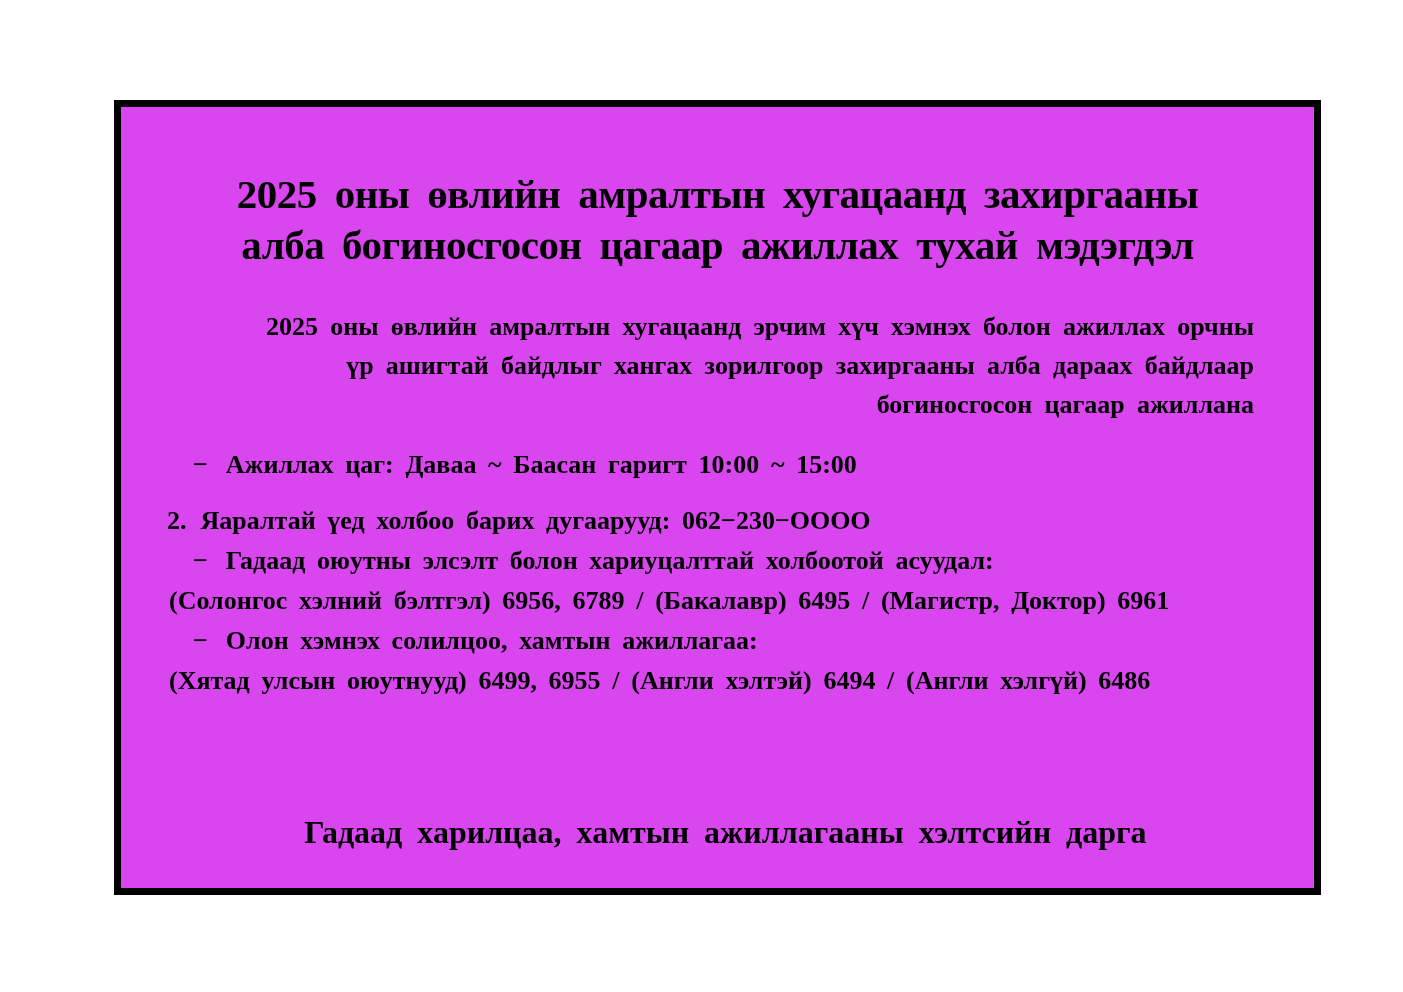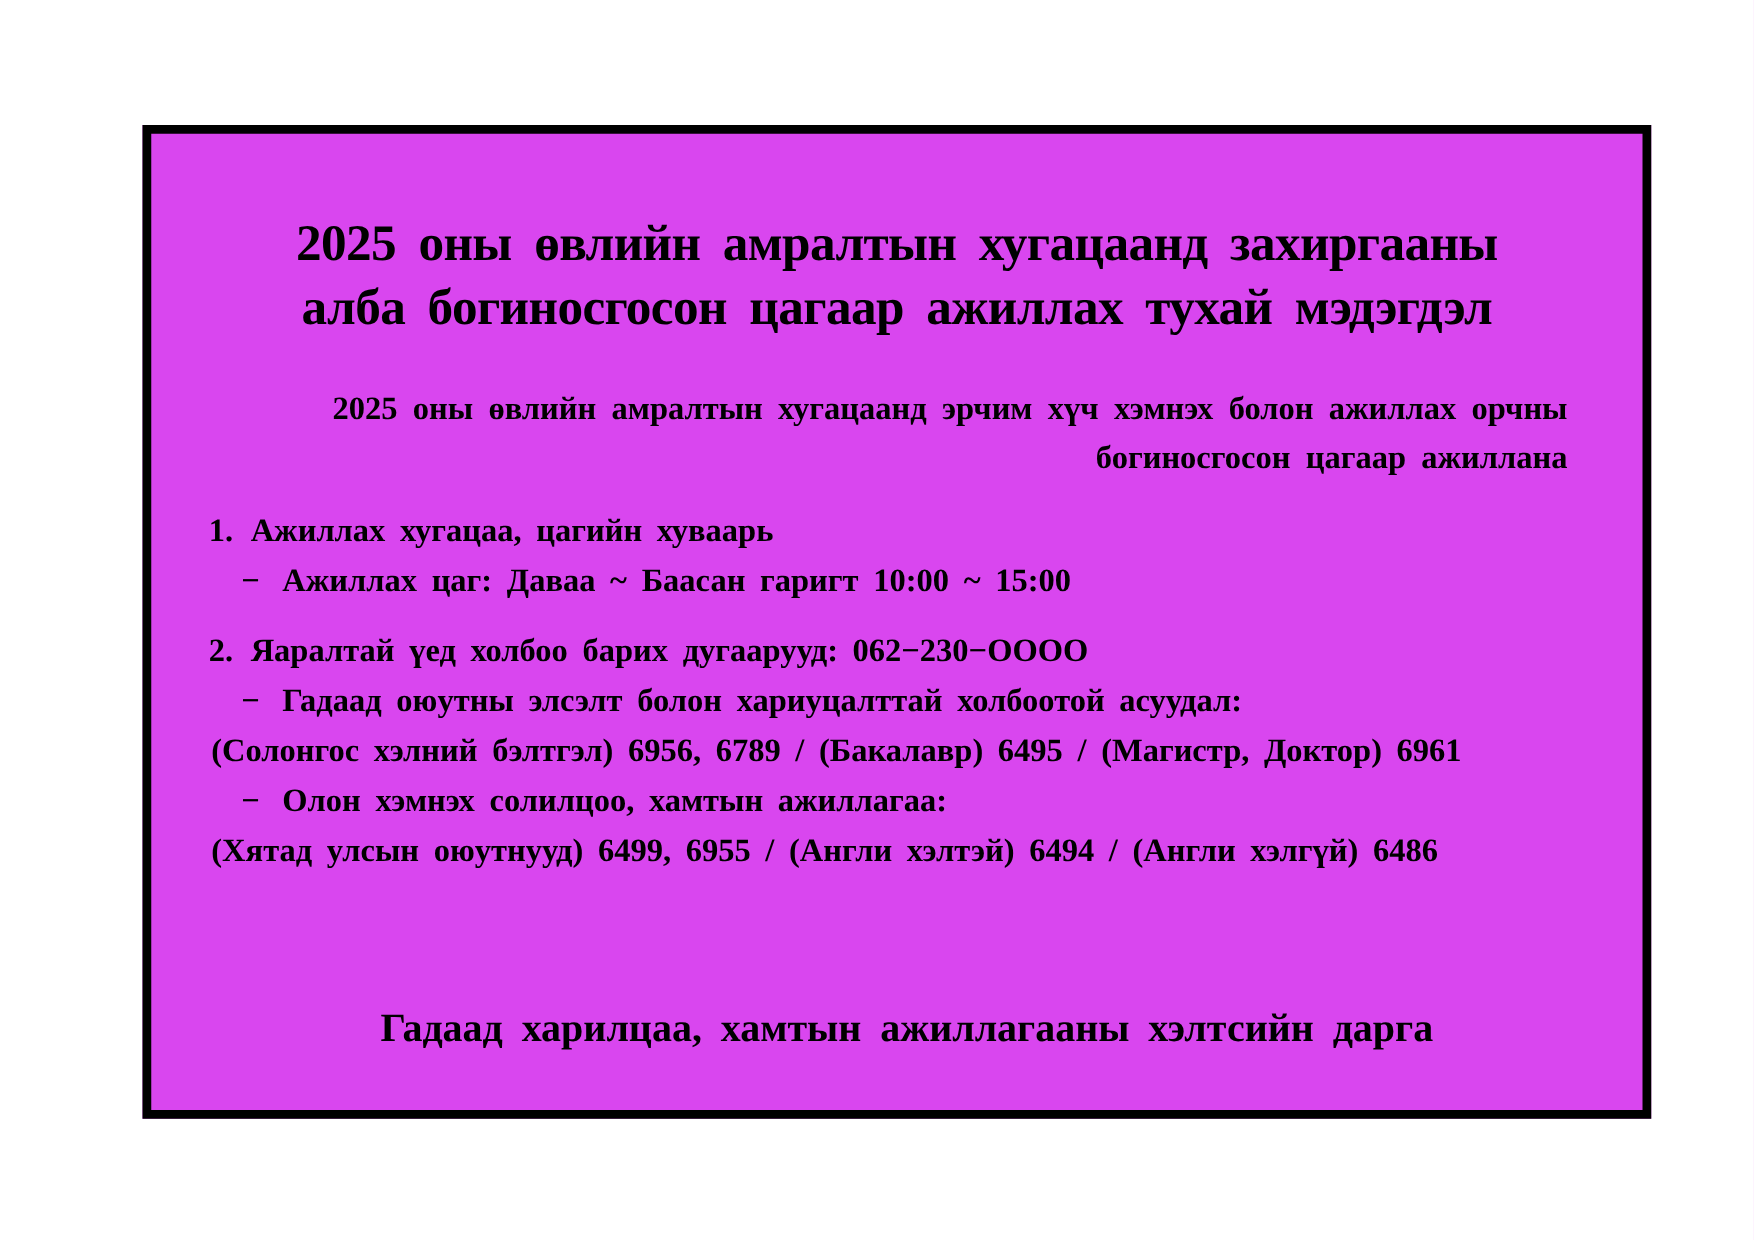--- a/index.html
+++ b/index.html
@@ -61,49 +61,47 @@
     margin-top: 3px;
     line-height: 37px;
   }
   .line.dashline { padding-left: 30px; }
   .line.dashline .dash { margin-right: 18px; }
   .line.parenline { padding-left: 6px; }
   .signature {
     position: absolute;
     left: 0;
     right: 0;
-    bottom: 47px;
+    bottom: 37px;
     text-align: center;
     font-size: 32px;
     font-weight: bold;
     word-spacing: 0.22em;
     padding-left: 16px;
   }
 </style>
 </head>
 <body>
 
 <div class="notice">
 
   <h1 class="title">
     <span class="tline">2025 оны өвлийн амралтын хугацаанд захиргааны</span>
     <span class="tline">алба богиносгосон цагаар ажиллах тухай мэдэгдэл</span>
   </h1>
 
   <p class="intro">
     <span class="iline">2025 оны өвлийн амралтын хугацаанд эрчим хүч хэмнэх болон ажиллах орчны</span>
+    <span class="iline">үр ашигтай байдлыг хангах зорилгоор захиргааны алба дараах байдлаар</span>
     <span class="iline">богиносгосон цагаар ажиллана</span>
   </p>
 
   <div class="sections">
 
     <div class="section">
-      <div class="heading">
-        <span class="num">1.</span><span>Ажиллах хугацаа, цагийн хуваарь</span>
-      </div>
       <div class="line dashline">
         <span class="dash">−</span><span>Ажиллах цаг: Даваа ~ Баасан гаригт 10:00 ~ 15:00</span>
       </div>
     </div>
 
     <div class="section">
       <div class="heading">
         <span class="num">2.</span><span>Яаралтай үед холбоо барих дугаарууд: 062−230−OOOO</span>
       </div>
       <div class="line dashline">

